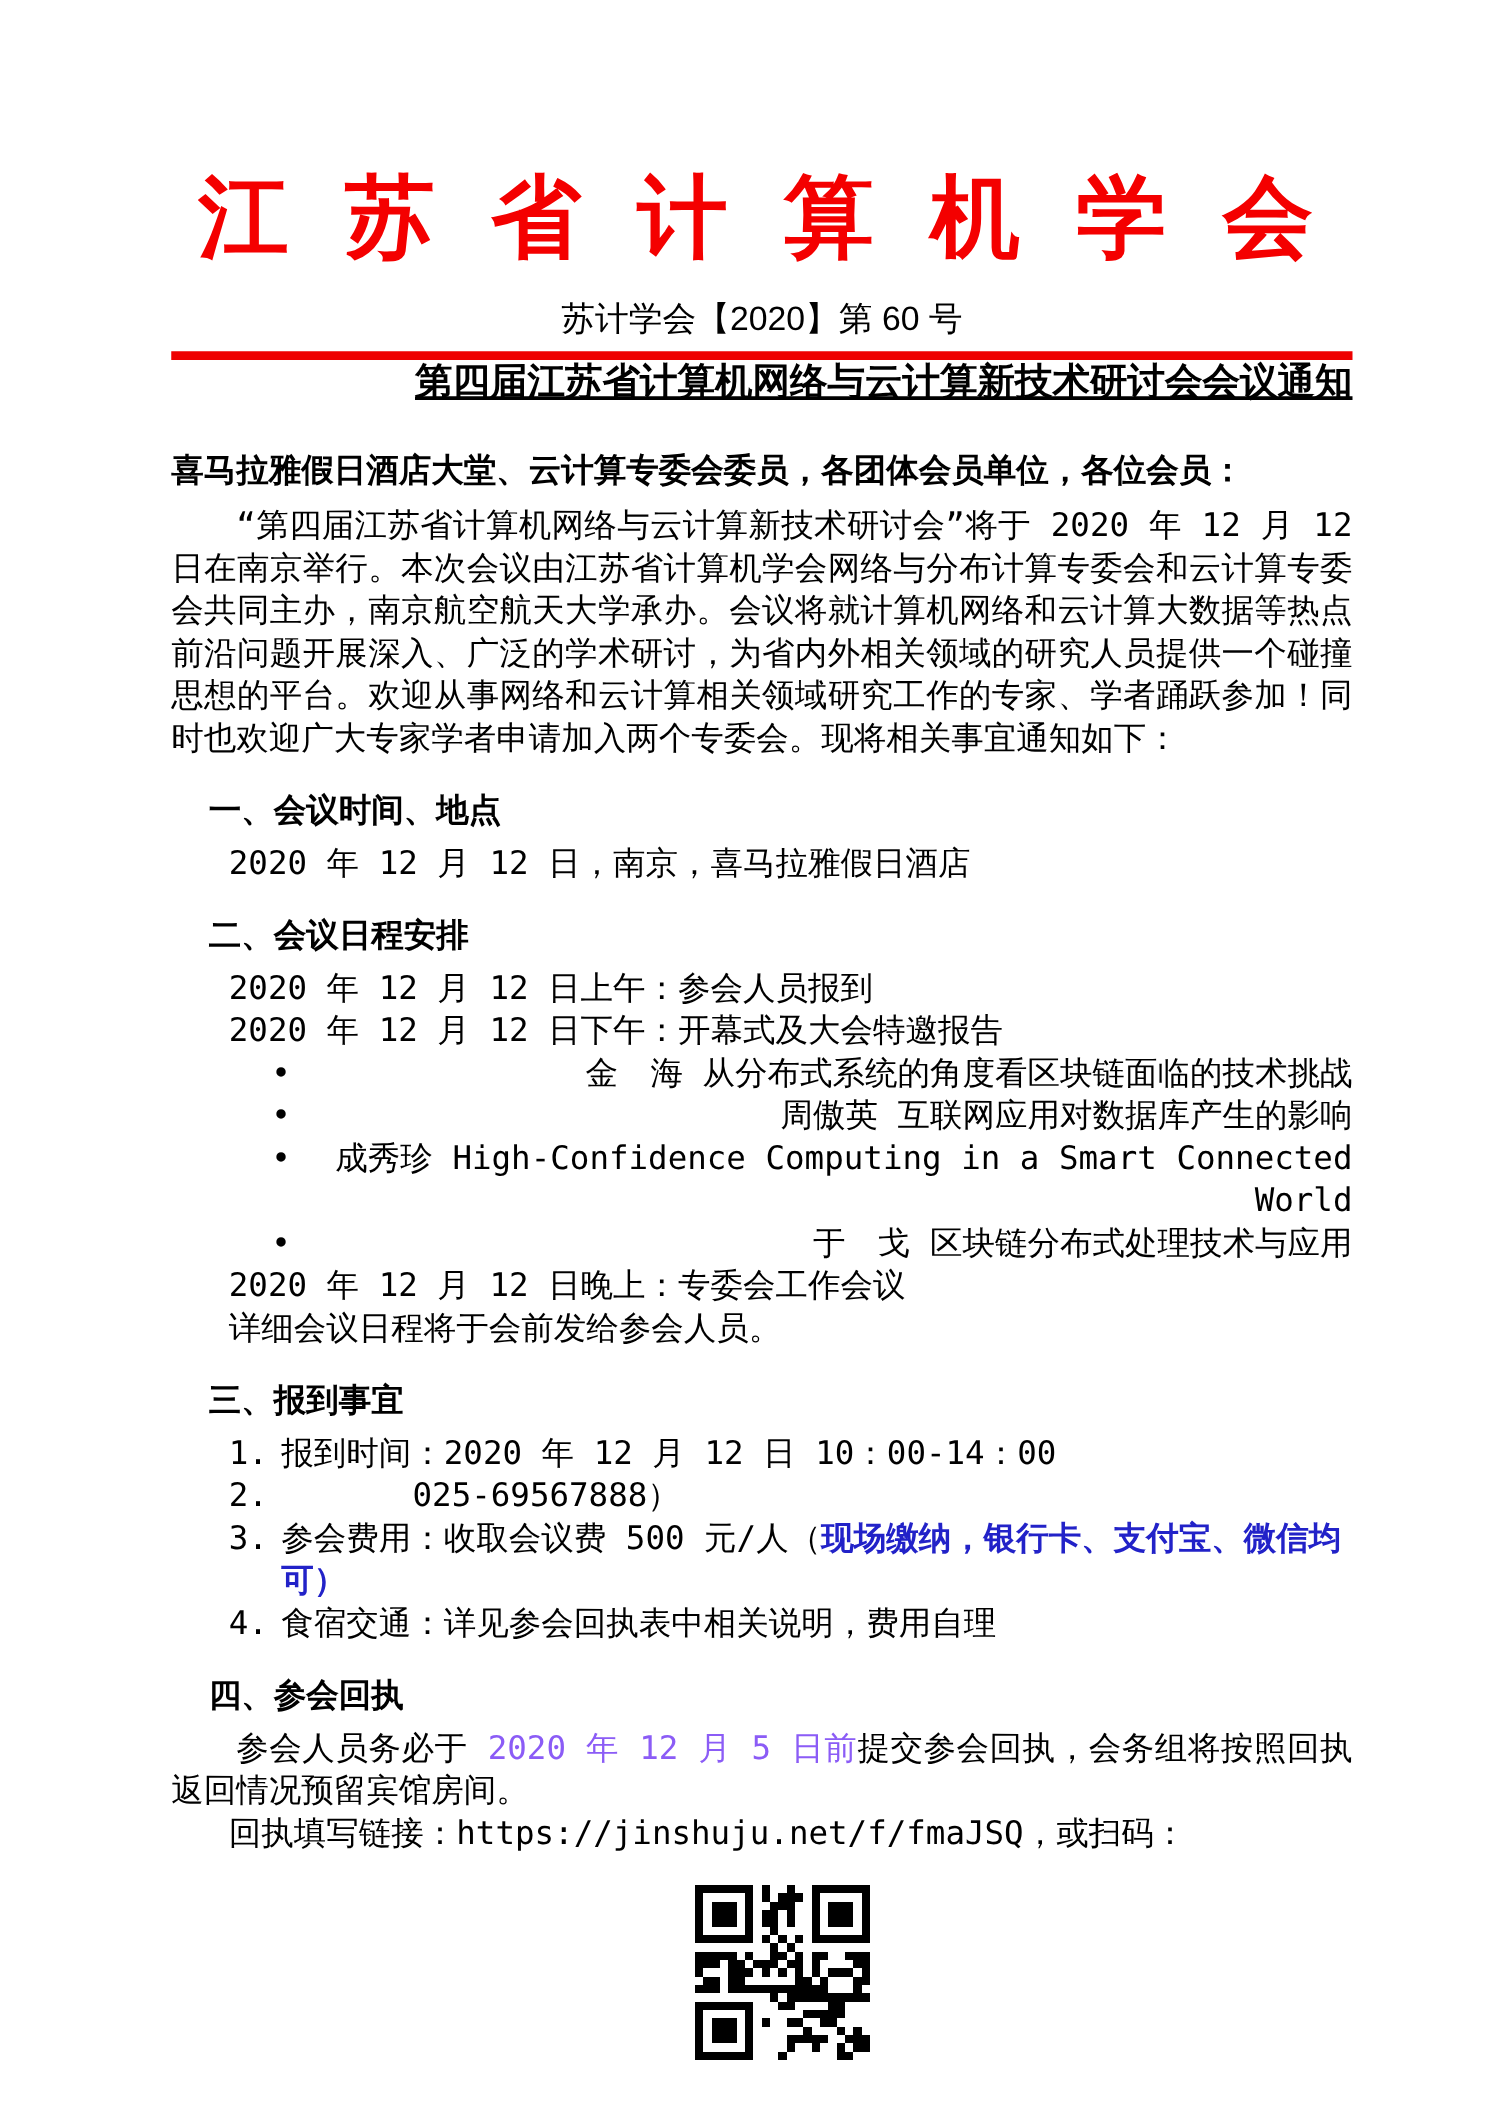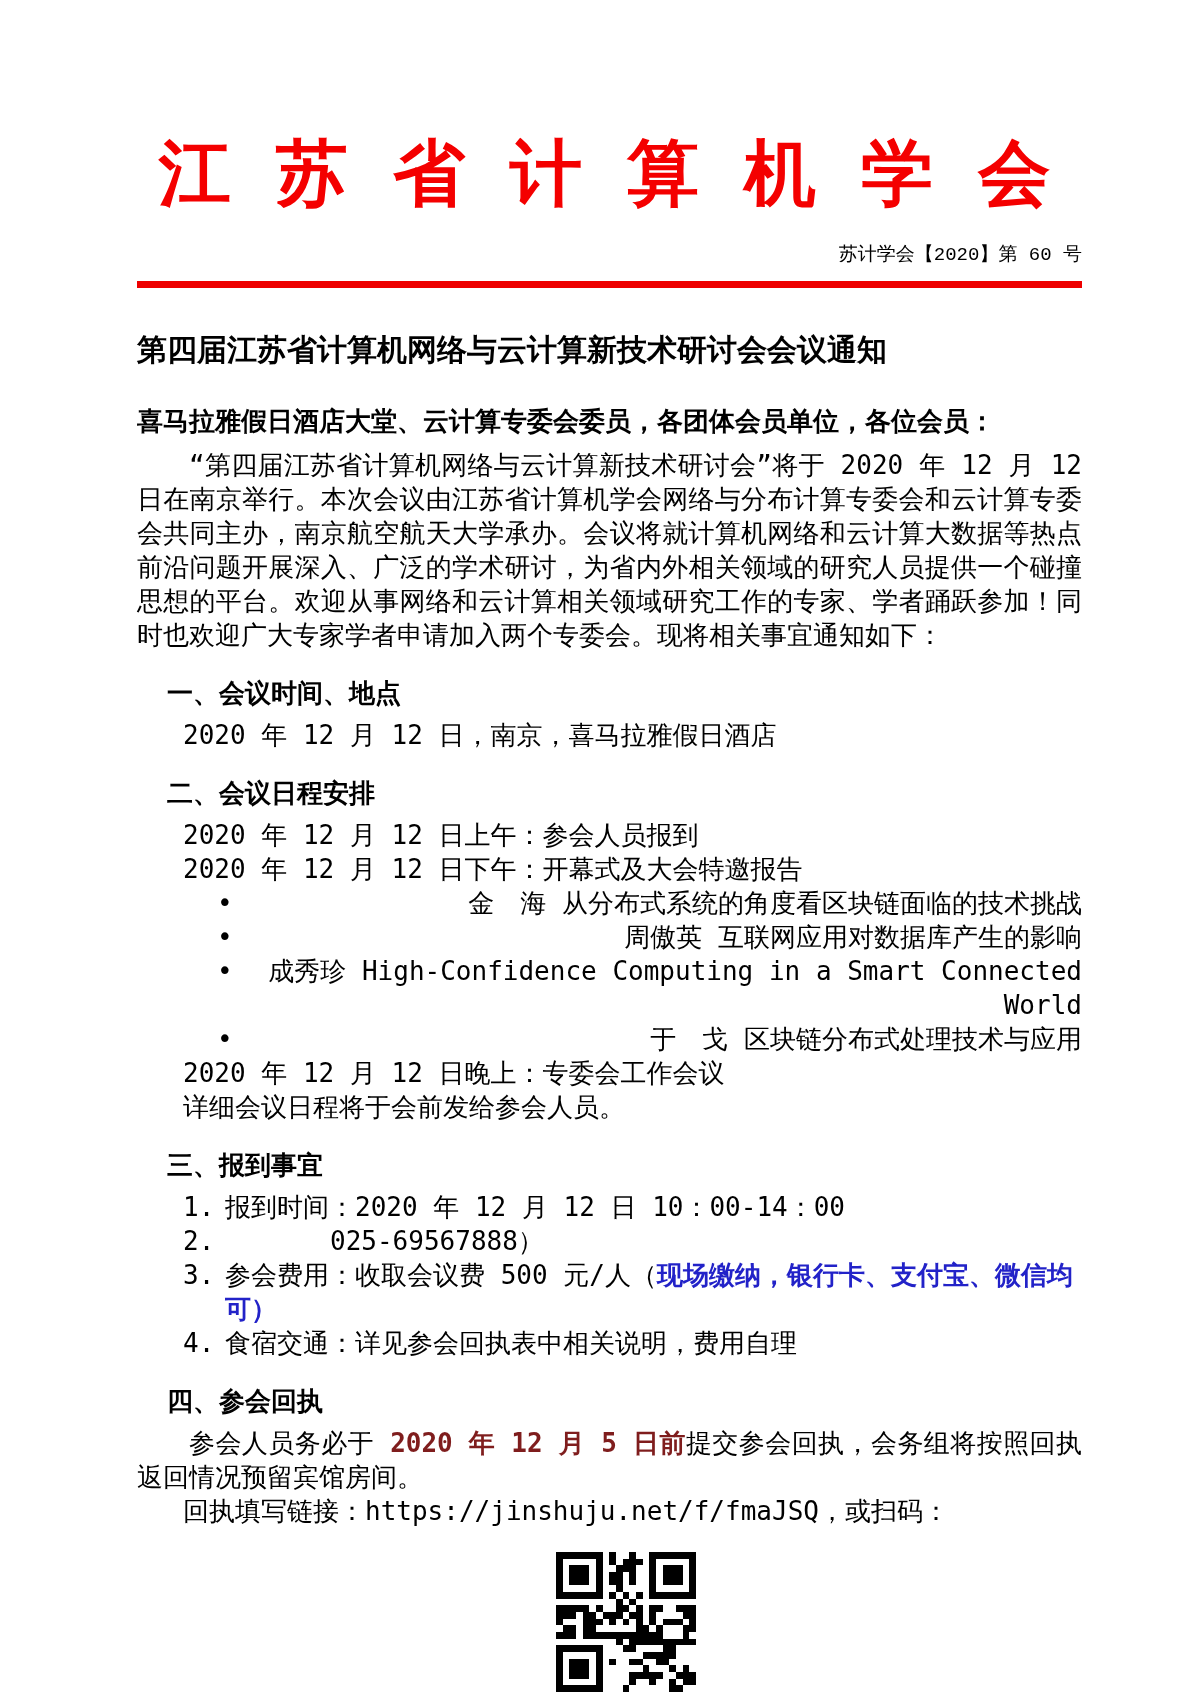--- a/index.html
+++ b/index.html
@@ -19,44 +19,43 @@
     text-align:center;
     font-family:"DejaVu Serif","Liberation Serif",serif;
     font-weight:bold;
     font-size:72px;line-height:1.25;
     color:#f40000;
     letter-spacing:10px;
     white-space:nowrap;
   }
   .doc-number{
     margin-top:20px;
-    text-align:right;
-    font-family:Liberation Mono, monospace;
-    font-size:19px;
+    text-align:center;
+    font-family:Liberation Sans, sans-serif;
+    font-size:27px;
   }
   .red-rule{height:7px;background:#ee0000;margin-top:9px;}
   .doc-title{
-    margin-top:44px;
-    text-align:left;
+    text-align:right;
     font-weight:bold;
-    font-size:30px;line-height:36px;
+    font-size:30px;line-height:36px;text-decoration:underline;
   }
   .salutation{margin-top:36px;font-weight:bold;}
   .intro{margin-top:10px;text-indent:2em;text-align:justify;}
   .sec-heading{font-weight:bold;margin:24px 0 8px 30px;}
   .sec-line{margin-left:46px;}
   .talks{list-style:none;margin:0;padding:0;}
   .talks li{position:relative;margin-left:80px;padding-left:34px;text-align:right;}
   .talks li::before{content:"\2022";position:absolute;left:0;top:0;}
   .ritem{display:flex;margin-left:46px;}
   .ritem .no{width:42px;flex-shrink:0;}
   .ritem .txt{flex:1;}
   .cont-line{margin-left:105px;}
   .blue{color:#2222c8;font-weight:bold;}
-  .deadline{color:#7f1d1d;font-weight:bold;}
+  .deadline{color:#8b5cf6;font-weight:normal;}
   .reply-para{text-indent:2em;text-align:justify;}
   .qr-wrap{margin-top:24px;text-align:center;}
   .qr-wrap svg{position:relative;left:16px;display:inline-block;}
 </style>
 </head>
 <body>
 
 <div class="page">
 
   <div class="org-title">江 苏 省 计 算 机 学 会</div>

